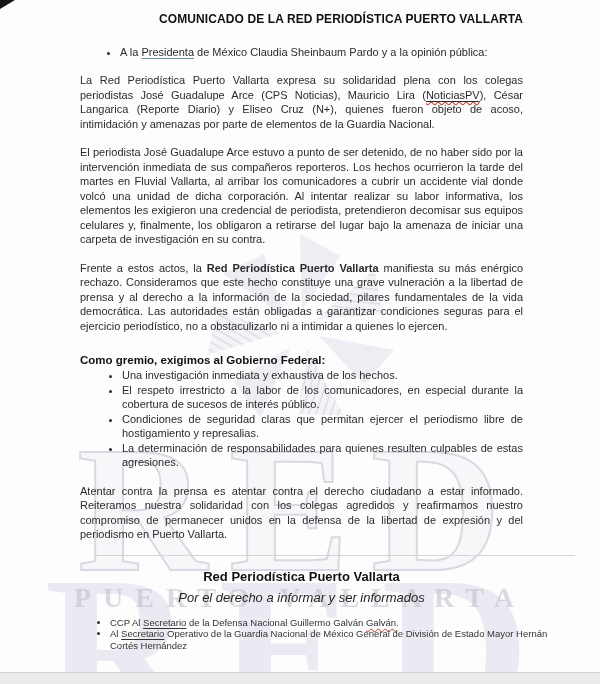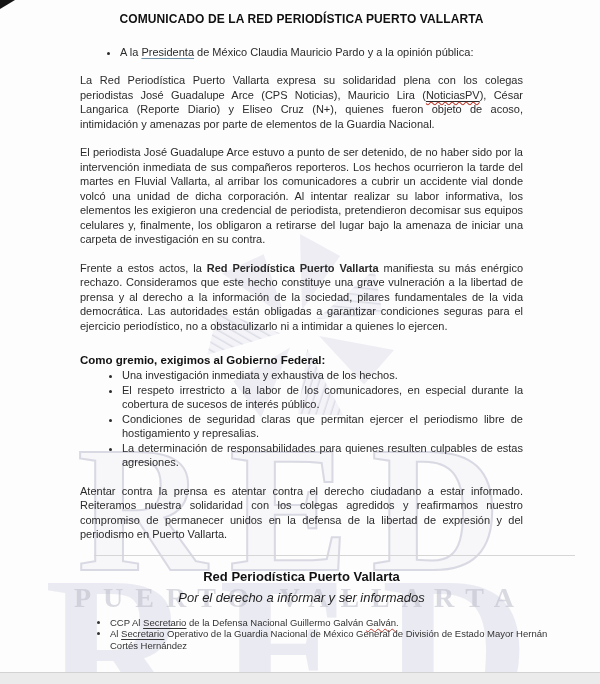--- a/index.html
+++ b/index.html
@@ -28,21 +28,21 @@
     font-family:"Liberation Serif",serif;font-weight:bold;font-size:205px;line-height:0.95;
     letter-spacing:26px;color:rgba(230,230,240,0.85);
   }
   .wm-puerto{
     position:absolute;left:0;top:582px;width:100%;text-align:center;
     font-family:"Liberation Serif",serif;font-size:28px;font-weight:bold;
     letter-spacing:12px;color:rgba(187,187,202,0.55);
   }
   
   .content{position:relative;z-index:1;padding:8px 77px 0 80px;}
-  .doc-title{text-align:center;font-weight:bold;font-size:12px;margin-top:4px;letter-spacing:0.1px;color:#111;}
+  .doc-title{text-align:right;font-weight:bold;font-size:12px;margin-top:4px;letter-spacing:0.1px;color:#111;}
   ul.addressee{margin:19px 0 0 0;padding:0 0 0 40px;list-style:disc;}
   ul.addressee li{font-size:11px;line-height:14px;}
   .h{font-weight:bold;font-size:11.5px;color:#111;margin:21px 0 0 0;}
   p.body{font-size:11px;line-height:14.5px;margin:14px 0 0 0;text-align:justify;}
   ul.demands{margin:2px 0 0 0;padding:0 0 0 42px;list-style:disc;}
   ul.demands li{font-size:11px;line-height:14.5px;text-align:justify;}
   .u-blue{text-decoration:underline;text-decoration-color:#6e93a8;text-underline-offset:2px;text-align:right;}
   .u{text-decoration:underline;text-underline-offset:2px;margin-top:40px;}
   .wavy{text-decoration:underline wavy #c0392b;text-decoration-skip-ink:none;text-underline-offset:2px;}
   .u .wavy{text-decoration:underline wavy #c0392b;}
@@ -82,21 +82,21 @@
     <div class="wm-red-outline">RED</div>
     <div class="wm-red-fill">RED</div>
     <div class="wm-puerto">PUERTO VALLARTA</div>
   </div>
 
   <div class="content">
 
     <div class="doc-title">COMUNICADO DE LA RED PERIODÍSTICA PUERTO VALLARTA</div>
 
     <ul class="addressee">
-      <li><span>A la </span><span class="u-blue">Presidenta</span><span> de México Claudia Mauricio Pardo y a la opinión pública:</span></li>
+      <li><span>A la </span><span class="u-blue">Presidenta</span><span> de México Claudia Sheinbaum Pardo y a la opinión pública:</span></li>
     </ul>
 
 
     <p class="body"><span>La Red Periodística Puerto Vallarta expresa su solidaridad plena con los colegas periodistas José Guadalupe Arce (CPS Noticias), Mauricio Lira (</span><span class="u"><span class="wavy">NoticiasPV</span></span><span>), César Langarica (Reporte Diario) y Eliseo Cruz (N+), quienes fueron objeto de acoso, intimidación y amenazas por parte de elementos de la Guardia Nacional.</span></p>
 
     <p class="body">El periodista José Guadalupe Arce estuvo a punto de ser detenido, de no haber sido por la intervención inmediata de sus compañeros reporteros. Los hechos ocurrieron la tarde del martes en Fluvial Vallarta, al arribar los comunicadores a cubrir un accidente vial donde volcó una unidad de dicha corporación. Al intentar realizar su labor informativa, los elementos les exigieron una credencial de periodista, pretendieron decomisar sus equipos celulares y, finalmente, los obligaron a retirarse del lugar bajo la amenaza de iniciar una carpeta de investigación en su contra.</p>
 
     <p class="body"><span>Frente a estos actos, la </span><b>Red Periodística Puerto Vallarta</b><span> manifiesta su más enérgico rechazo. Consideramos que este hecho constituye una grave vulneración a la libertad de prensa y al derecho a la información de la sociedad, pilares fundamentales de la vida democrática. Las autoridades están obligadas a garantizar condiciones seguras para el ejercicio periodístico, no a obstaculizarlo ni a intimidar a quienes lo ejercen.</span></p>
 
     <p class="h">Como gremio, exigimos al Gobierno Federal:</p>

